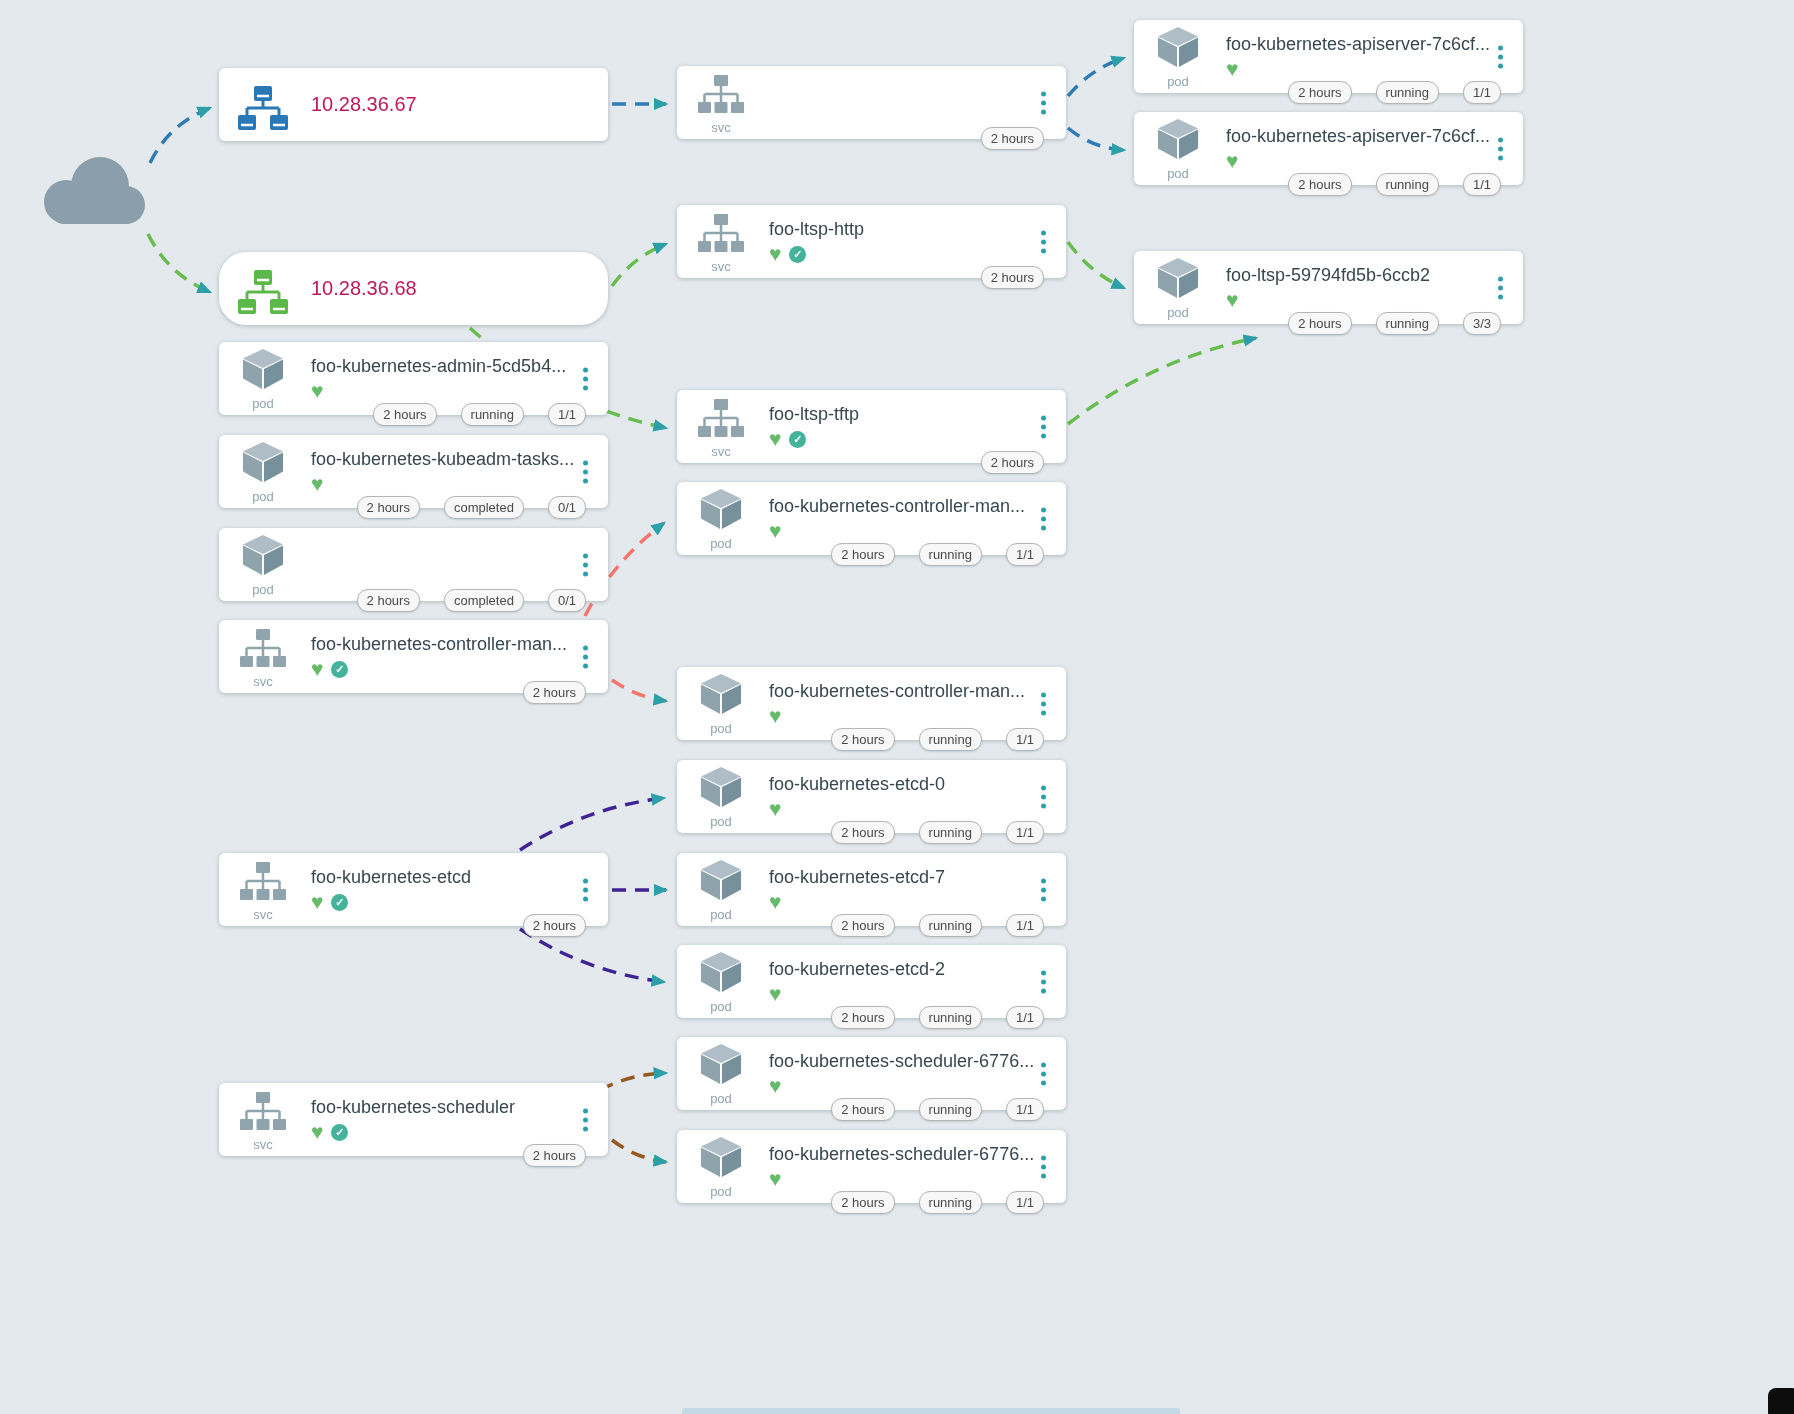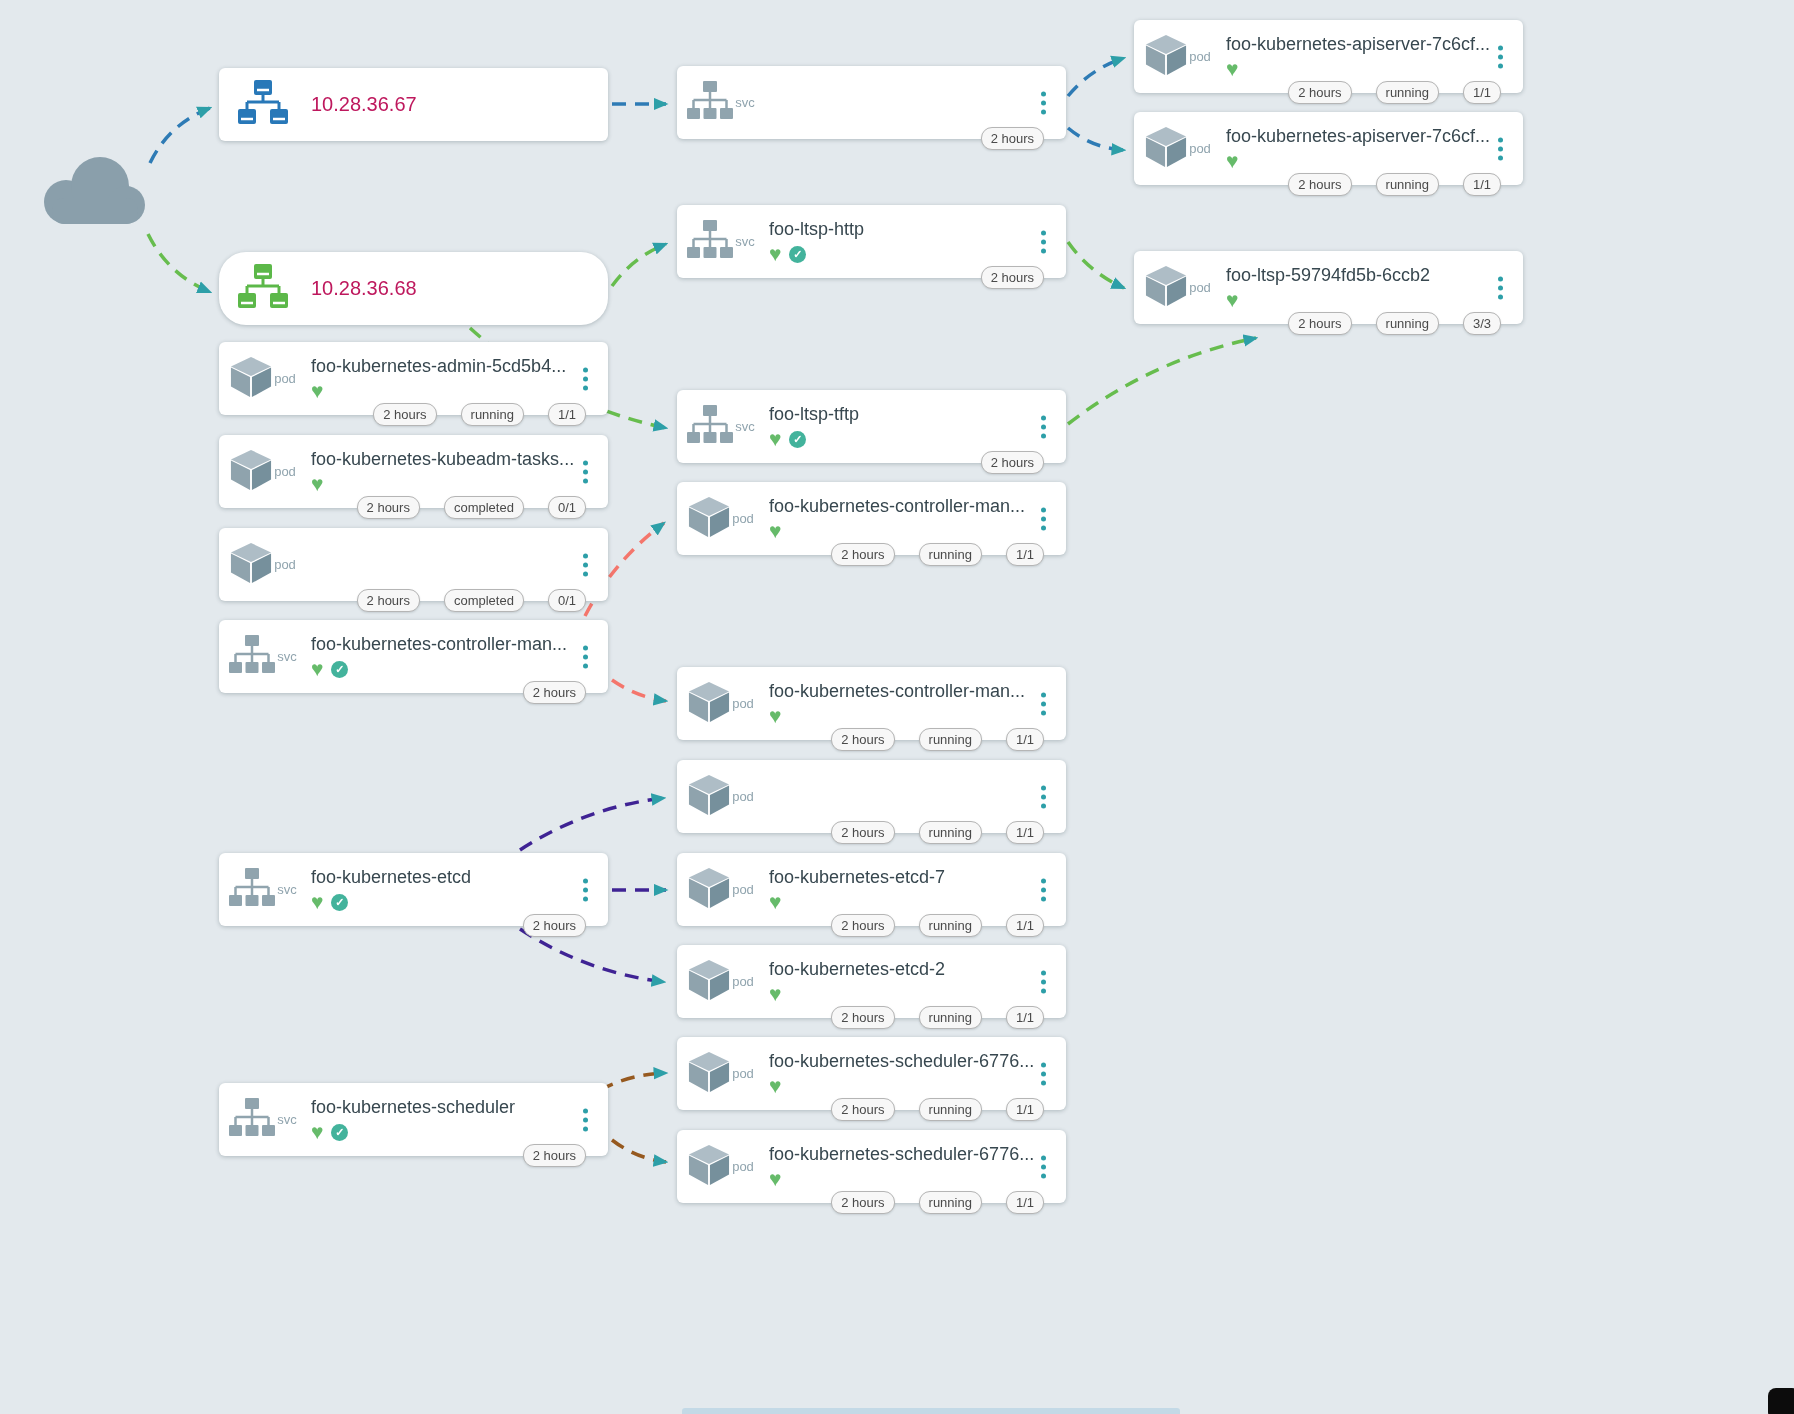--- a/index.html
+++ b/index.html
@@ -21,21 +21,21 @@
     width:389px;height:73px;
     border-radius:6px;
     background:var(--card-bg,#fff);
     box-shadow:0 1px 4px rgba(40,60,70,.28);
     display:flex;align-items:stretch;
     padding:5px 12px;
     z-index:2;
     cursor:pointer;
   }
   .node-card{background:var(--node-card-bg,#dceef7)}
-  .icon-wrap{width:64px;display:flex;flex-direction:row;align-items:center;justify-content:center;gap:2px}
+  .icon-wrap{width:64px;display:flex;flex-direction:column;align-items:center;justify-content:flex-end;gap:2px}
   .type-label{font-size:13px;color:var(--muted-text,#90a4ae);line-height:1}
   .card-body{flex:1;display:flex;flex-direction:column;justify-content:center;padding-left:16px;min-width:0}
   .card-title{font-size:18px;color:var(--title-text,#37474f);white-space:nowrap;overflow:hidden}
   .node-card .card-title{font-size:20px;color:#be185d}
   .status-row{display:flex;align-items:center;gap:8px;margin-top:4px;height:20px}
   .heart{color:var(--heart,#66bb6a);font-size:21px;line-height:.9}
   .heart::before{content:"\2665"}
   .check{width:17px;height:17px;border-radius:50%;background:var(--check,#43b39c);color:#fff;
          font-size:11px;font-weight:700;display:flex;align-items:center;justify-content:center}
   .check::before{content:"\2713"}
@@ -494,20 +494,27 @@
   </div>
       <div class="card pod-card" style="left: 677px; top: 760px;">
     <div class="icon-wrap">
       <div class="type-icon"><svg width="42" height="44" viewBox="0 0 44 44">
               <polygon points="22,1 43,11 22,21 1,11" style="fill:#aebdc6"></polygon>
               <polygon points="1,12 21,22 21,43 1,32" style="fill:#8fa3ad"></polygon>
               <polygon points="43,12 23,22 23,43 43,32" style="fill:#76909c"></polygon>
             </svg></div>
       <div class="type-label">pod</div>
     </div>
+    <div class="card-body">
+      <div class="card-title">foo-kubernetes-etcd-0</div>
+      <div class="status-row">
+        <span class="heart"></span>
+
+      </div>
+    </div>
     <div class="menu">
       <i></i>
           <i></i>
           <i></i>
     </div>
     <div class="badges">
           <span class="badge">2 hours</span>
           <span class="badge">running</span>
           <span class="badge">1/1</span>
         </div>

